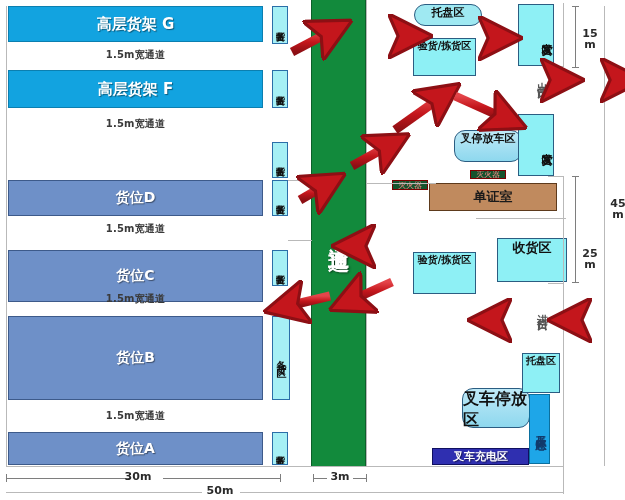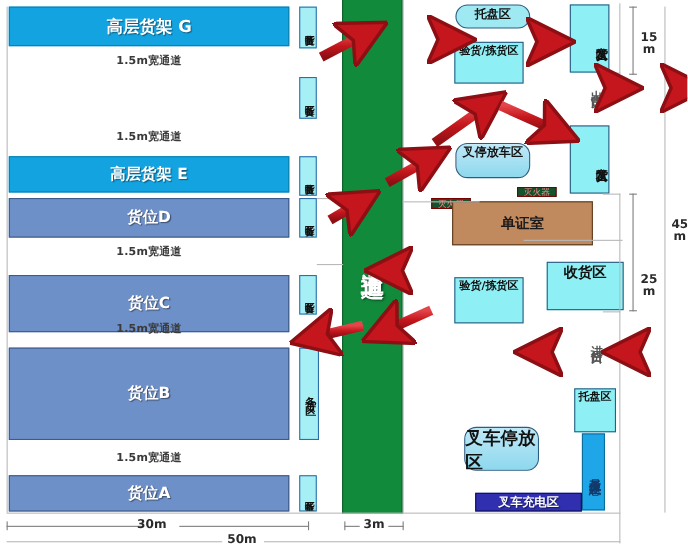--- a/index.html
+++ b/index.html
@@ -48,21 +48,21 @@
   }
 
   
   .zone{
     background:#8ef0f5;border:1px solid #2b5d82;
     display:flex;align-items:flex-start;justify-content:center;
     color:#111;font-weight:bold;font-size:11px;
   }
   .zone-round{border-radius:11px;background:#9fe9f2;}
   .zone-v{writing-mode:vertical-rl;text-orientation:upright;letter-spacing:1px;}
-  .zone-grad{background:linear-gradient(180deg,#bfe9f7 0%,#8ed8ee 100%);}
+  .zone-grad{background:linear-gradient(180deg,#bfe9f7 0%,#8ed8ee 100%);margin-left:40px;}
 
   #doc-room{
     background:#c08a5e;border:1px solid #5d3a1c;
     display:flex;align-items:center;justify-content:center;
     color:#1a1a1a;font-weight:bold;font-size:13px;
   }
   #charge{
     background:#2f2fb0;border:1px solid #101060;
     display:flex;align-items:center;justify-content:center;
     color:#ffffff;font-weight:bold;font-size:11px;
@@ -107,28 +107,28 @@
 <div id="stage">
 
   <div class="abs rack rack-high" style="left:8px;top:6px;width:255px;height:36px;font-size:15px;">
     <span>高层货架 G</span>
   </div>
 
   <div class="abs aisle" style="left:8px;top:44px;width:255px;height:22px;">
     <span>1.5m宽通道</span>
   </div>
 
+  <div class="abs rack rack-high" style="left:8px;top:70px;width:255px;height:38px;font-size:15px;">
+    <span>高层货架 F</span>
+  </div>
 
   <div class="abs aisle" style="left:8px;top:110px;width:255px;height:28px;">
     <span>1.5m宽通道</span>
   </div>
 
-  <div class="abs rack rack-high" style="left:8px;top:142px;width:255px;height:33px;font-size:14px;">
-    <span>高层货架 E</span>
-  </div>
 
   <div class="abs rack rack-slot" style="left:8px;top:180px;width:255px;height:36px;font-size:14px;">
     <span>货位D</span>
   </div>
 
   <div class="abs aisle" style="left:8px;top:218px;width:255px;height:22px;">
     <span>1.5m宽通道</span>
   </div>
 
   <div class="abs rack rack-slot" style="left:8px;top:250px;width:255px;height:52px;font-size:14px;">
@@ -197,21 +197,21 @@
     <span>发货区</span>
   </div>
 
   <div class="abs fire" style="left:470px;top:170px;width:36px;height:9px;">
     <span>灭火器</span>
   </div>
   <div class="abs fire" style="left:392px;top:180px;width:36px;height:10px;">
     <span>灭火器</span>
   </div>
 
-  <div class="abs" id="doc-room" style="left:411px;top:183px;width:128px;height:40px;">
+  <div class="abs" id="doc-room" style="left:429px;top:183px;width:128px;height:28px;">
     <span>单证室</span>
   </div>
 
   <div class="abs zone" style="left:497px;top:238px;width:70px;height:44px;font-size:13px;">
     <span>收货区</span>
   </div>
 
   <div class="abs zone" style="left:413px;top:252px;width:63px;height:42px;font-size:10px;">
     <span>验货/拣货区</span>
   </div>

